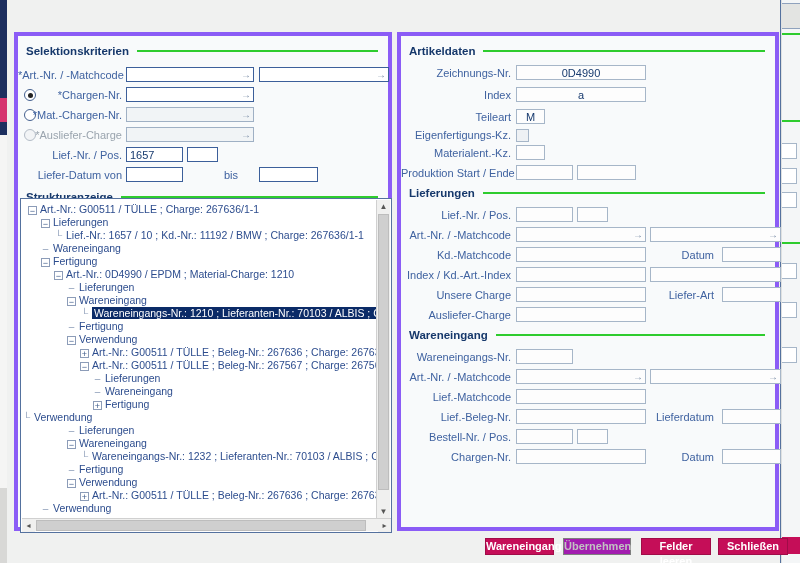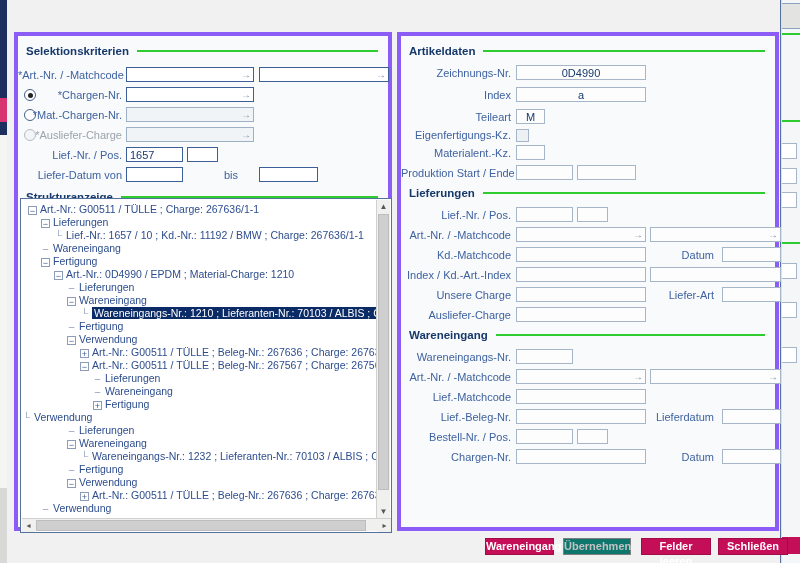--- a/index.html
+++ b/index.html
@@ -63,21 +63,21 @@
   .thumbv{position:absolute;left:1px;top:14px;width:11px;height:276px;background:#cfcfcf;border:1px solid #bdbdbd;box-sizing:border-box;}
   .thumbh{position:absolute;left:14px;top:1px;width:330px;height:11px;background:#cfcfcf;border:1px solid #bdbdbd;box-sizing:border-box;}
 
   
   .panel-right .lbl{left:0;width:110px;}
   .checkbox{position:absolute;left:115px;top:2px;width:11px;height:11px;background:#eef1f4;border:1px solid #a6b6c8;}
 
   
   .btn{position:absolute;top:538px;height:17px;background:#c50e58;border:1px solid #a00c48;color:#fff;
        font-size:11px;font-weight:bold;text-align:center;line-height:15px;box-sizing:border-box;font-family:"Liberation Sans",sans-serif;padding:0;}
-  .btn.disabled{background:#0f766e;border-color:#7e7e7e;color:#c2c2c2;}
+  .btn.disabled{background:#a21caf;border-color:#7e7e7e;color:#c2c2c2;}
 </style>
 </head>
 <body>
 
 <div class="bg-left">
   <div class="navy"></div>
     <div class="pink"></div>
     <div class="gray"></div>
 </div>
 <div class="bg-right">

